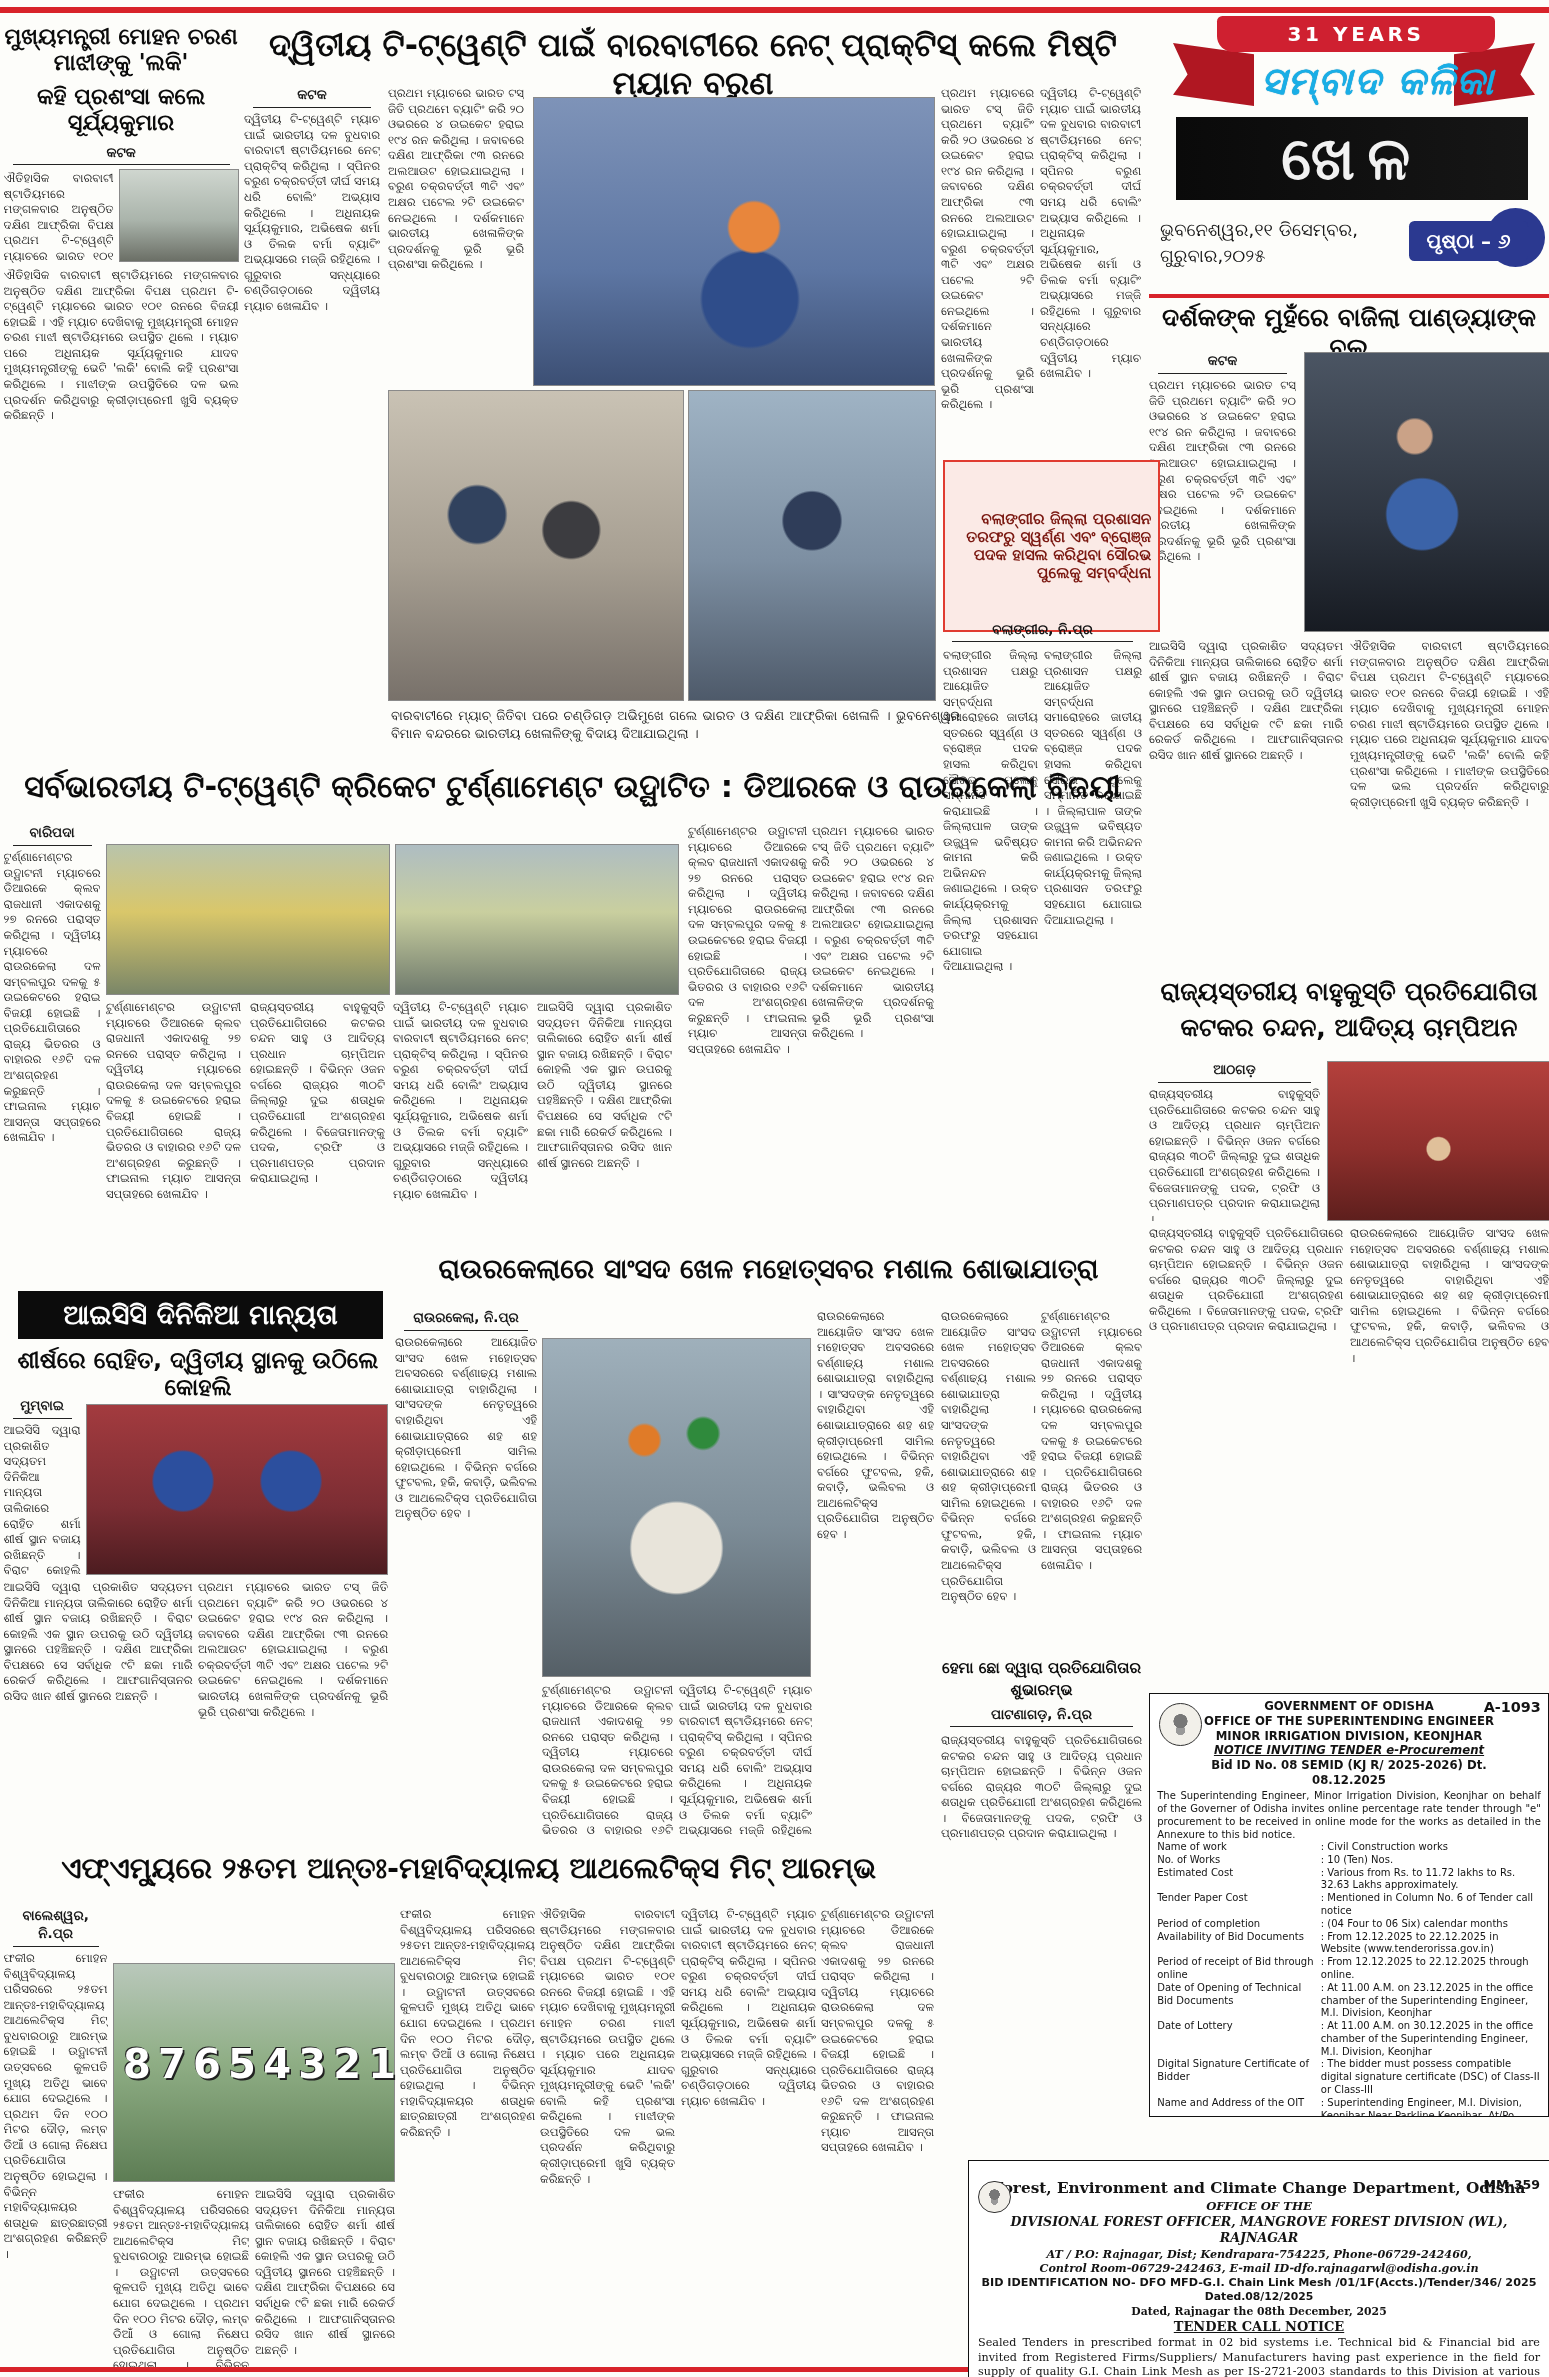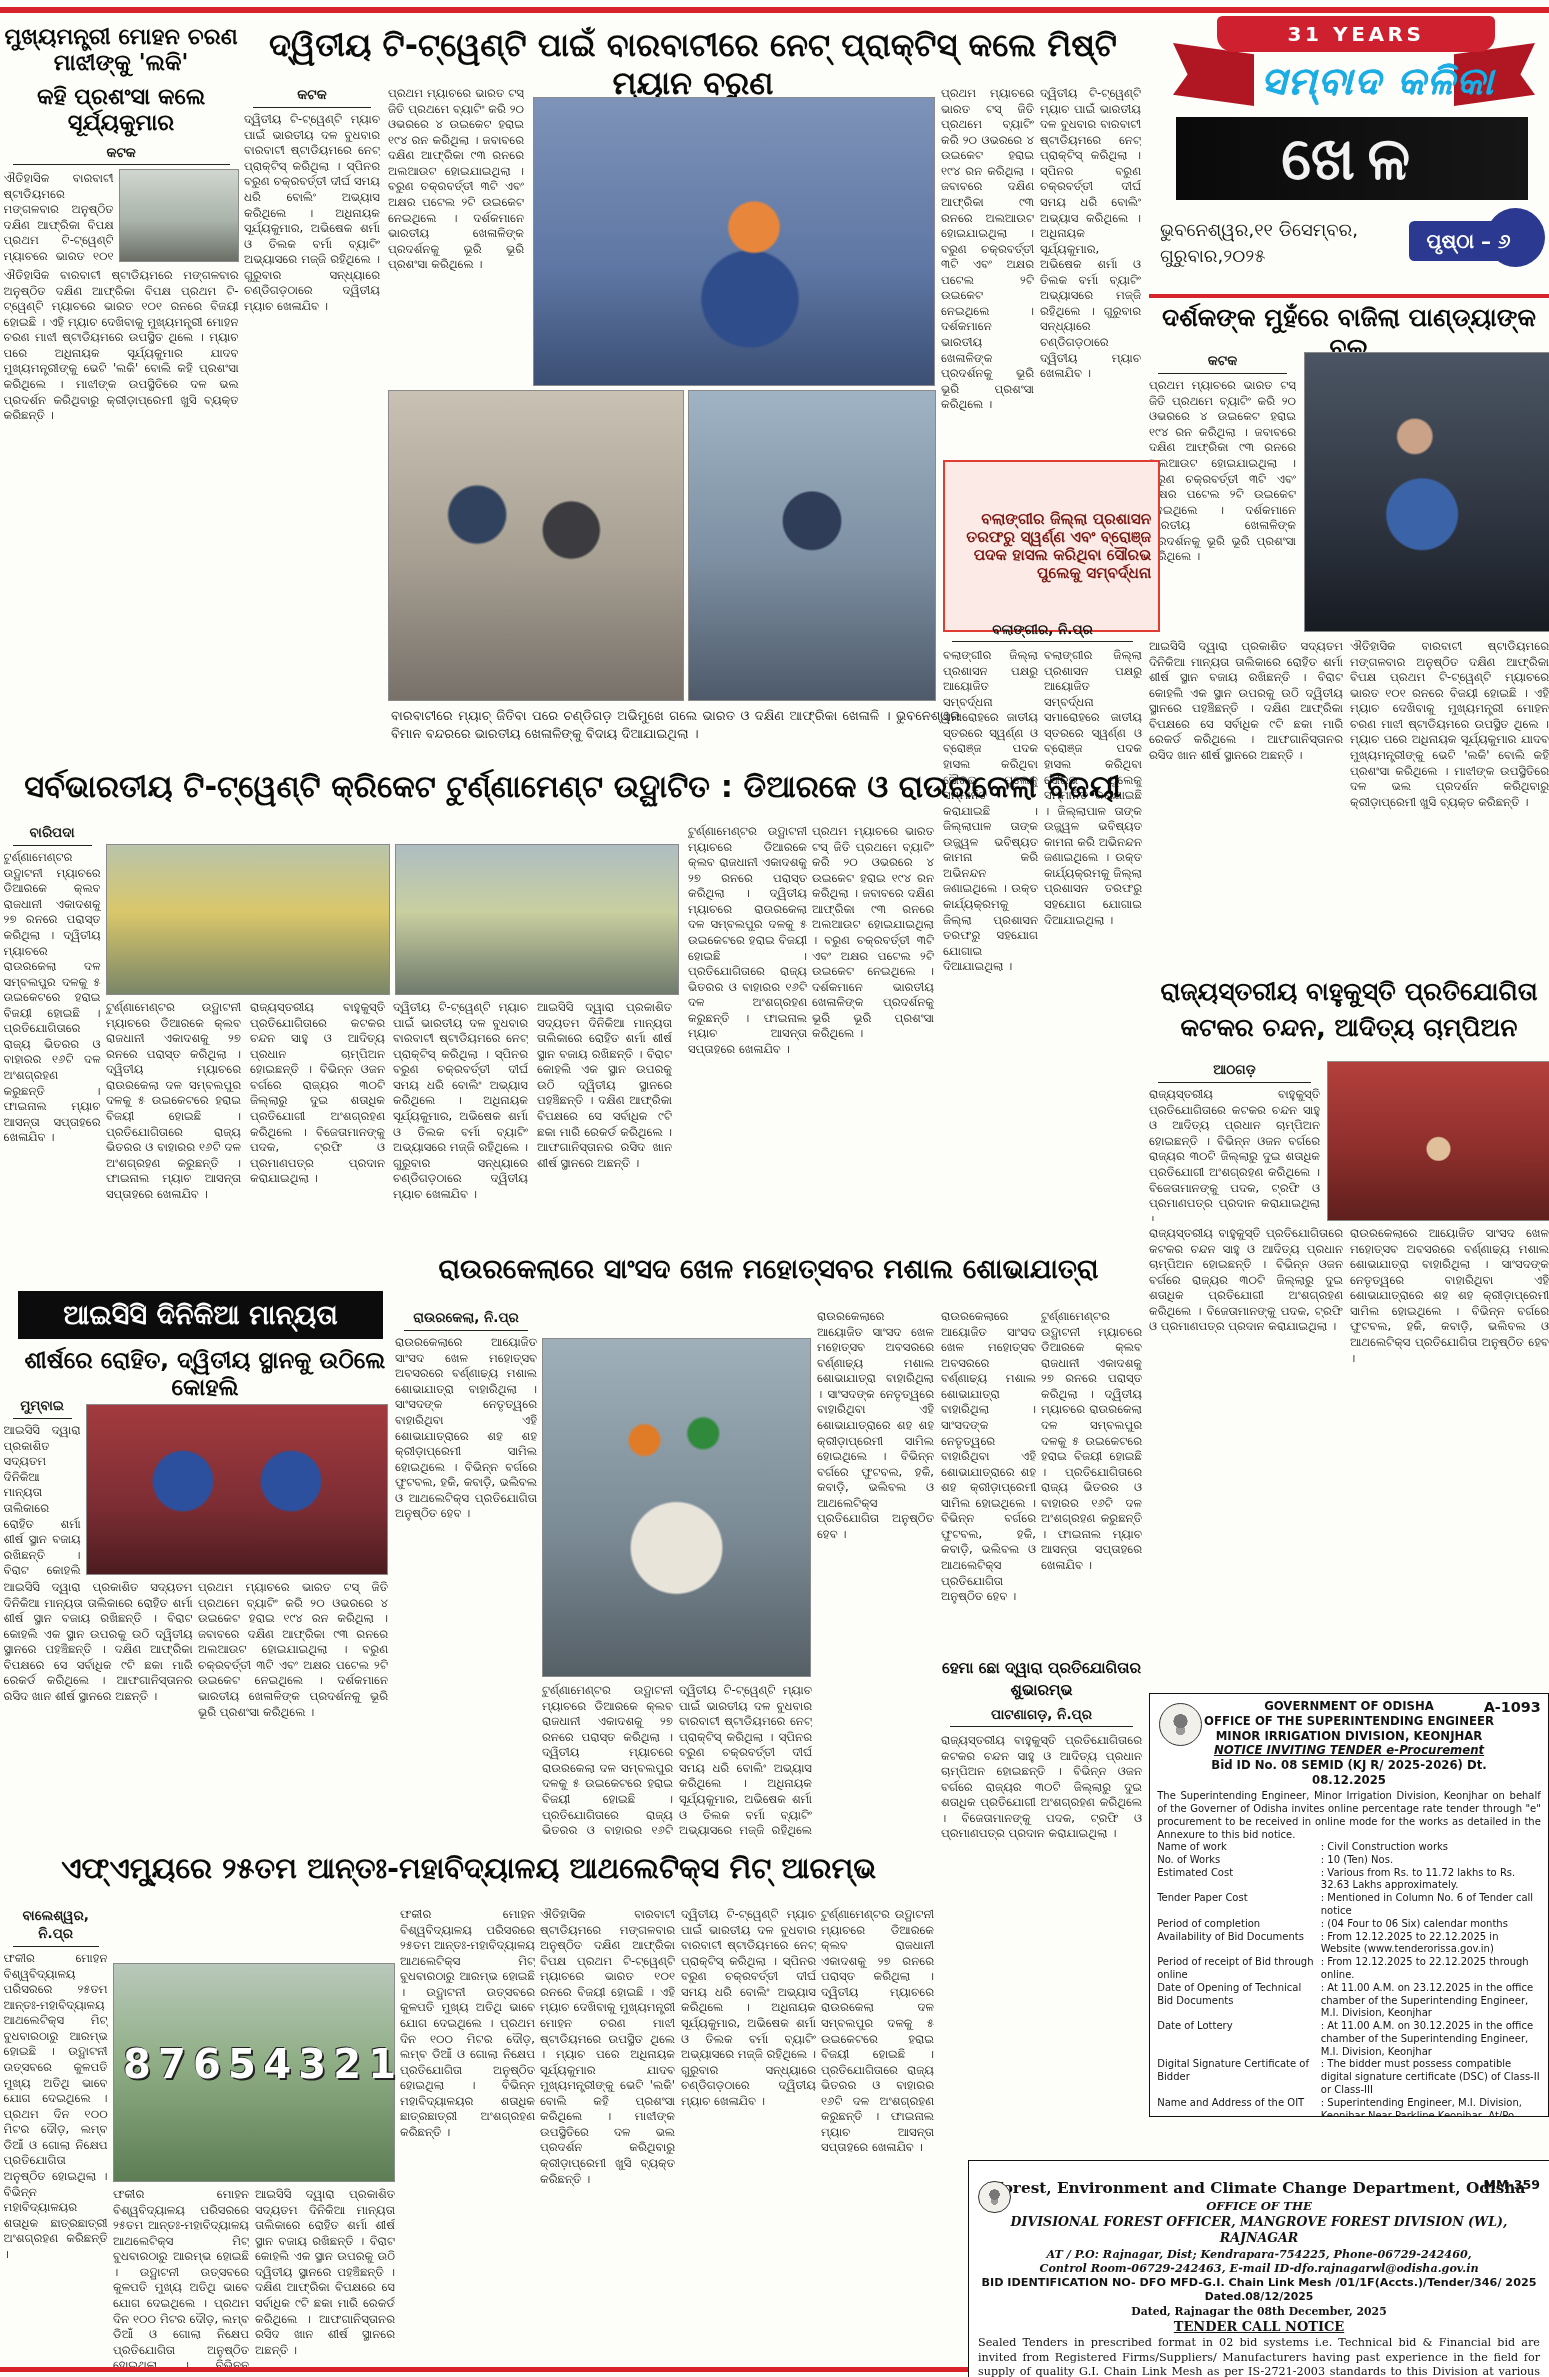--- a/index.html
+++ b/index.html
@@ -131,21 +131,21 @@
        background:radial-gradient(circle at 50% 55%,#e0c09a 0 8%,transparent 9%),
                   linear-gradient(180deg,#b4403c 0%,#8e2f2c 55%,#5e1f1d 100%);"></div>
   <div class="col" style="left:1149px;top:1061px;width:171px;height:160px;">
     <div class="dl">ଆଠଗଡ଼</div>
     <span>ରାଜ୍ୟସ୍ତରୀୟ ବାହୁକୁସ୍ତି ପ୍ରତିଯୋଗିତାରେ କଟକର ଚନ୍ଦନ ସାହୁ ଓ ଆଦିତ୍ୟ ପ୍ରଧାନ ଚାମ୍ପିଅନ ହୋଇଛନ୍ତି । ବିଭିନ୍ନ ଓଜନ ବର୍ଗରେ ରାଜ୍ୟର ୩୦ଟି ଜିଲ୍ଲାରୁ ଦୁଇ ଶତାଧିକ ପ୍ରତିଯୋଗୀ ଅଂଶଗ୍ରହଣ କରିଥିଲେ । ବିଜେତାମାନଙ୍କୁ ପଦକ, ଟ୍ରଫି ଓ ପ୍ରମାଣପତ୍ର ପ୍ରଦାନ କରାଯାଇଥିଲା ।</span>
   </div>
   <div class="col" style="left:1149px;top:1226px;width:194px;height:458px;">ରାଜ୍ୟସ୍ତରୀୟ ବାହୁକୁସ୍ତି ପ୍ରତିଯୋଗିତାରେ କଟକର ଚନ୍ଦନ ସାହୁ ଓ ଆଦିତ୍ୟ ପ୍ରଧାନ ଚାମ୍ପିଅନ ହୋଇଛନ୍ତି । ବିଭିନ୍ନ ଓଜନ ବର୍ଗରେ ରାଜ୍ୟର ୩୦ଟି ଜିଲ୍ଲାରୁ ଦୁଇ ଶତାଧିକ ପ୍ରତିଯୋଗୀ ଅଂଶଗ୍ରହଣ କରିଥିଲେ । ବିଜେତାମାନଙ୍କୁ ପଦକ, ଟ୍ରଫି ଓ ପ୍ରମାଣପତ୍ର ପ୍ରଦାନ କରାଯାଇଥିଲା ।</div>
   <div class="col" style="left:1350px;top:1226px;width:199px;height:458px;">ରାଉରକେଲାରେ ଆୟୋଜିତ ସାଂସଦ ଖେଳ ମହୋତ୍ସବ ଅବସରରେ ବର୍ଣ୍ଣାଢ୍ୟ ମଶାଲ ଶୋଭାଯାତ୍ରା ବାହାରିଥିଲା । ସାଂସଦଙ୍କ ନେତୃତ୍ୱରେ ବାହାରିଥିବା ଏହି ଶୋଭାଯାତ୍ରାରେ ଶହ ଶହ କ୍ରୀଡ଼ାପ୍ରେମୀ ସାମିଲ ହୋଇଥିଲେ । ବିଭିନ୍ନ ବର୍ଗରେ ଫୁଟବଲ, ହକି, କବାଡ଼ି, ଭଲିବଲ ଓ ଆଥଲେଟିକ୍ସ ପ୍ରତିଯୋଗିତା ଅନୁଷ୍ଠିତ ହେବ ।</div>
 
   <div class="banner-black" style="left:18px;top:1291px;width:365px;height:48px;font-size:27px;line-height:48px;">ଆଇସିସି ଦିନିକିଆ ମାନ୍ୟତା</div>
-  <div class="hl" style="left:13px;top:1347px;width:384px;font-size:23px;">ଶୀର୍ଷରେ ରୋହିତ, ଦ୍ୱିତୀୟ ସ୍ଥାନକୁ ଉଠିଲେ କୋହଲି</div>
+  <div class="hl" style="left:6px;top:1347px;width:384px;font-size:23px;">ଶୀର୍ଷରେ ରୋହିତ, ଦ୍ୱିତୀୟ ସ୍ଥାନକୁ ଉଠିଲେ କୋହଲି</div>
   <div class="col" style="left:3.6px;top:1397px;width:77px;height:180px;">
     <div class="dl">ମୁମ୍ବାଇ</div>
     <span>ଆଇସିସି ଦ୍ୱାରା ପ୍ରକାଶିତ ସଦ୍ୟତମ ଦିନିକିଆ ମାନ୍ୟତା ତାଲିକାରେ ରୋହିତ ଶର୍ମା ଶୀର୍ଷ ସ୍ଥାନ ବଜାୟ ରଖିଛନ୍ତି । ବିରାଟ କୋହଲି ଏକ ସ୍ଥାନ ଉପରକୁ ଉଠି ଦ୍ୱିତୀୟ ସ୍ଥାନରେ ପହଞ୍ଚିଛନ୍ତି । ଦକ୍ଷିଣ ଆଫ୍ରିକା ବିପକ୍ଷରେ ସେ ସର୍ବାଧିକ ୯ଟି ଛକା ମାରି ରେକର୍ଡ କରିଥିଲେ । ଆଫଗାନିସ୍ତାନର ରସିଦ ଖାନ ଶୀର୍ଷ ସ୍ଥାନରେ ଅଛନ୍ତି ।</span>
   </div>
   <div class="ph" style="left:86px;top:1404px;width:302px;height:171px;
        background:radial-gradient(circle at 32% 45%,#2c4f9e 0 13%,transparent 14%),
                   radial-gradient(circle at 68% 45%,#2c4f9e 0 13%,transparent 14%),
                   linear-gradient(180deg,#a33b3f 0%,#7c2d33 60%,#4c1c20 100%);"></div>
   <div class="col" style="left:3.6px;top:1580px;width:189px;height:255px;">ଆଇସିସି ଦ୍ୱାରା ପ୍ରକାଶିତ ସଦ୍ୟତମ ଦିନିକିଆ ମାନ୍ୟତା ତାଲିକାରେ ରୋହିତ ଶର୍ମା ଶୀର୍ଷ ସ୍ଥାନ ବଜାୟ ରଖିଛନ୍ତି । ବିରାଟ କୋହଲି ଏକ ସ୍ଥାନ ଉପରକୁ ଉଠି ଦ୍ୱିତୀୟ ସ୍ଥାନରେ ପହଞ୍ଚିଛନ୍ତି । ଦକ୍ଷିଣ ଆଫ୍ରିକା ବିପକ୍ଷରେ ସେ ସର୍ବାଧିକ ୯ଟି ଛକା ମାରି ରେକର୍ଡ କରିଥିଲେ । ଆଫଗାନିସ୍ତାନର ରସିଦ ଖାନ ଶୀର୍ଷ ସ୍ଥାନରେ ଅଛନ୍ତି ।</div>
   <div class="col" style="left:198px;top:1580px;width:190px;height:255px;">ପ୍ରଥମ ମ୍ୟାଚରେ ଭାରତ ଟସ୍ ଜିତି ପ୍ରଥମେ ବ୍ୟାଟିଂ କରି ୨୦ ଓଭରରେ ୪ ଉଇକେଟ ହରାଇ ୧୯୪ ରନ କରିଥିଲା । ଜବାବରେ ଦକ୍ଷିଣ ଆଫ୍ରିକା ୯୩ ରନରେ ଅଲଆଉଟ ହୋଇଯାଇଥିଲା । ବରୁଣ ଚକ୍ରବର୍ତ୍ତୀ ୩ଟି ଏବଂ ଅକ୍ଷର ପଟେଲ ୨ଟି ଉଇକେଟ ନେଇଥିଲେ । ଦର୍ଶକମାନେ ଭାରତୀୟ ଖେଳାଳିଙ୍କ ପ୍ରଦର୍ଶନକୁ ଭୂରି ଭୂରି ପ୍ରଶଂସା କରିଥିଲେ ।</div>

